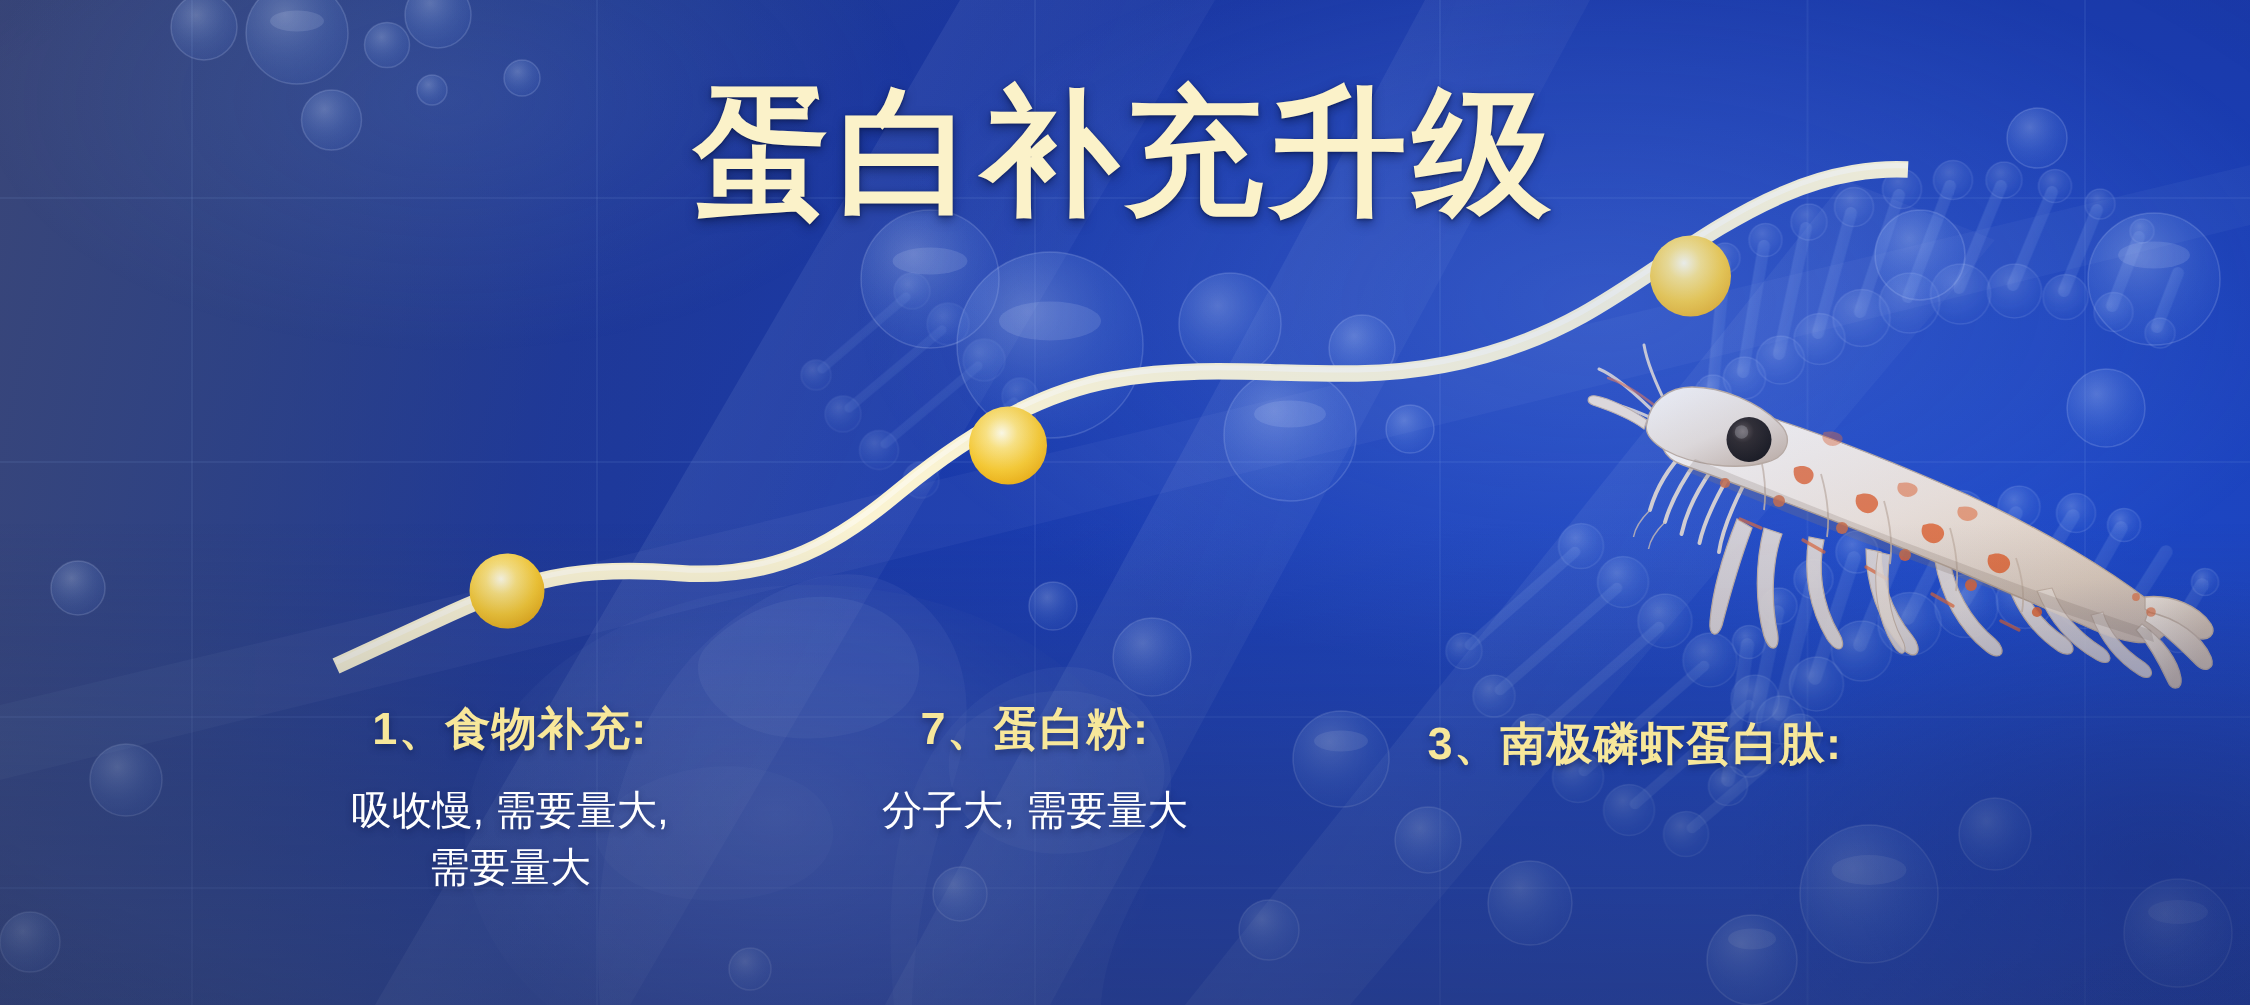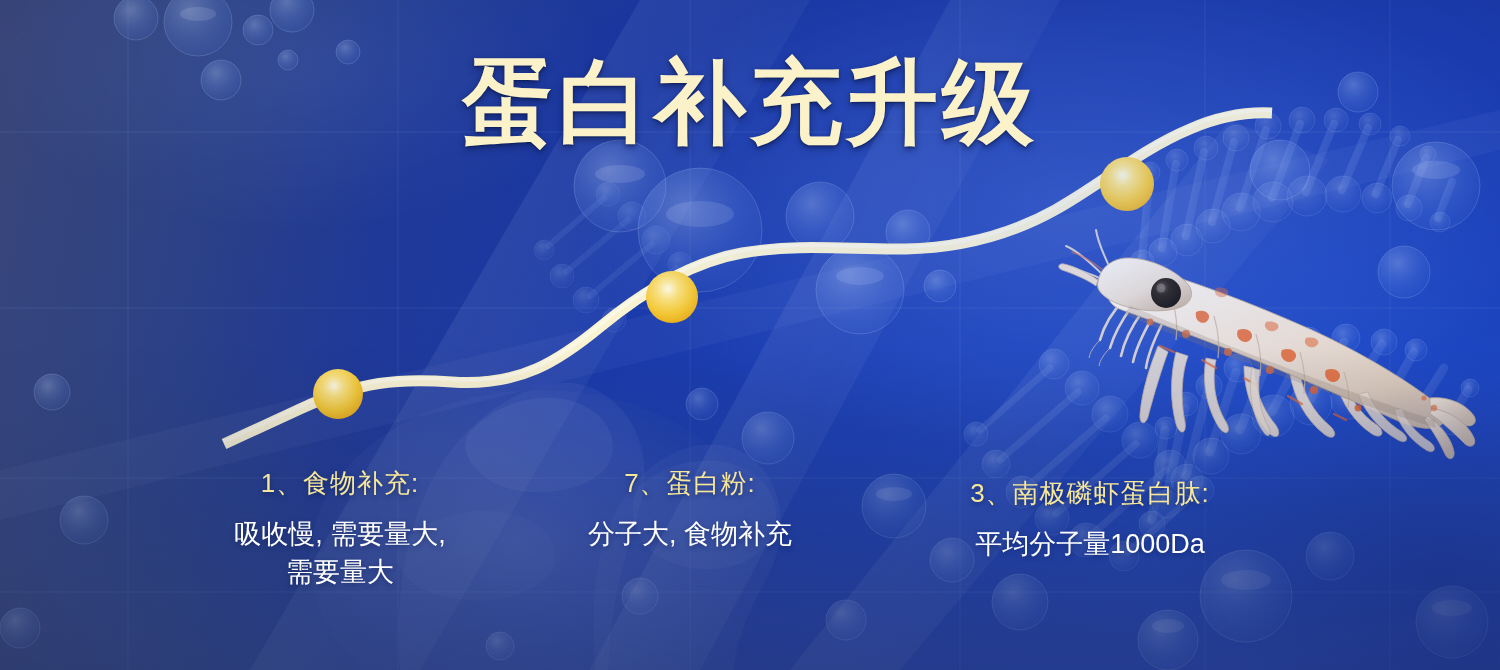--- a/index.html
+++ b/index.html
@@ -50,22 +50,22 @@
     line-height:1;
     font-weight:700;
     letter-spacing:4px;
     color:#fbf2c9;
     text-shadow:0 3px 7px rgba(8,20,66,0.55), 0 1px 2px rgba(10,22,70,0.6);
     white-space:nowrap;
   }
 
   .col{position:absolute;text-align:center;}
   .col .head{
-    font-size:26px;
-    font-weight:400;
+    font-size:30px;
+    font-weight:700;
     letter-spacing:1px;
     color:#f7e79a;
     text-shadow:0 2px 5px rgba(8,20,66,0.5);
     white-space:nowrap;
   }
   .col .body{
     margin-top:14px;
     font-size:27px;
     line-height:1.42;
     color:#ffffff;
@@ -491,24 +491,23 @@
     <div class="head">1、食物补充:</div>
     <div class="body">
       <div>吸收慢, 需要量大,</div>
       <div>需要量大</div>
     </div>
   </div>
 
   <div class="col" id="col2">
     <div class="head">7、蛋白粉:</div>
     <div class="body">
-      <div>分子大, 食物补充</div>
+      <div>分子大, 需要量大</div>
     </div>
   </div>
 
   <div class="col" id="col3">
     <div class="head">3、南极磷虾蛋白肽:</div>
     <div class="body">
-      <div>平均分子量1000Da</div>
     </div>
   </div>
 
 </div>
 
 </body></html>

